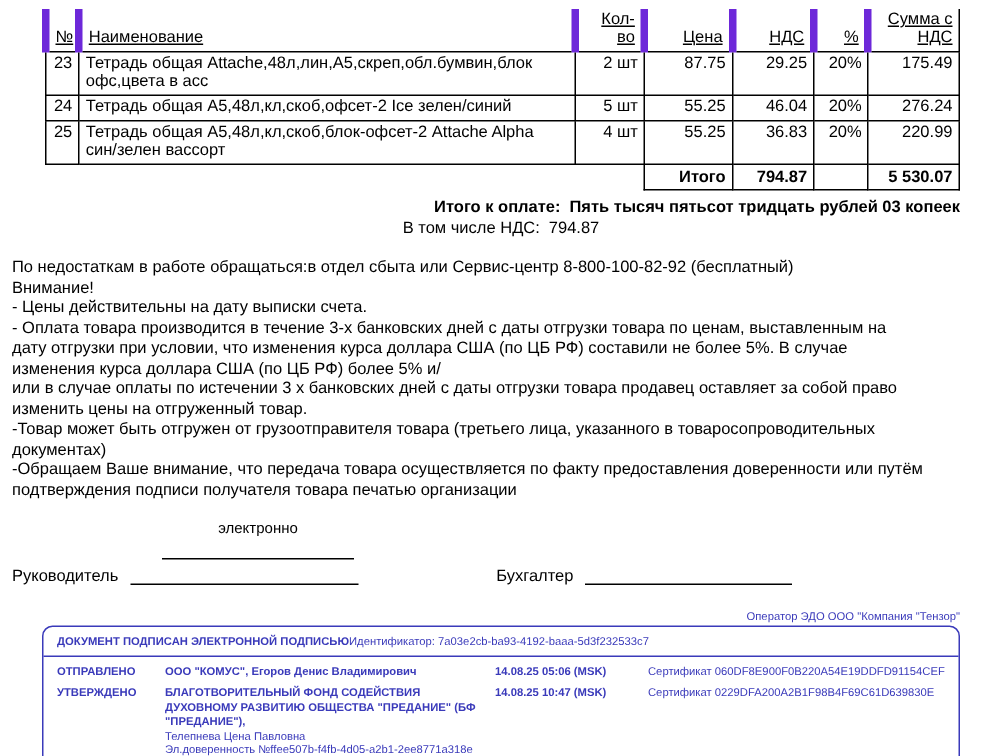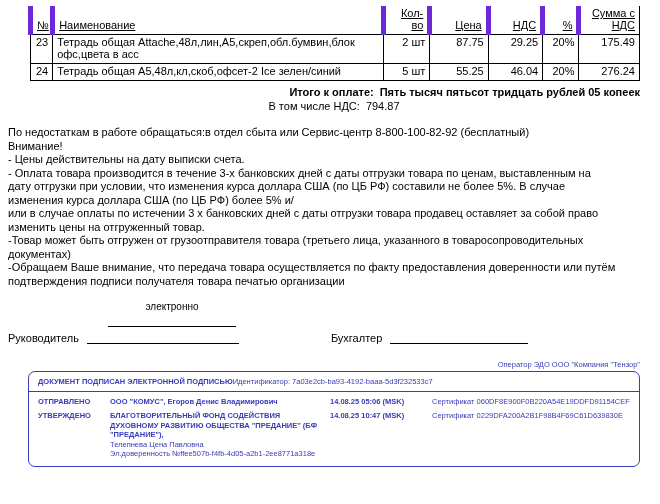--- a/index.html
+++ b/index.html
@@ -97,26 +97,42 @@
       </tr>
       <tr>
         <td class="r">24</td>
         <td>Тетрадь общая А5,48л,кл,скоб,офсет-2 Ice зелен/синий</td>
         <td class="r">5 шт</td>
         <td class="r">55.25</td>
         <td class="r">46.04</td>
         <td class="r">20%</td>
         <td class="r">276.24</td>
       </tr>
+      <tr>
+        <td class="r">25</td>
+        <td>Тетрадь общая А5,48л,кл,скоб,блок-офсет-2 Attache Alpha син/зелен вассорт</td>
+        <td class="r">4 шт</td>
+        <td class="r">55.25</td>
+        <td class="r">36.83</td>
+        <td class="r">20%</td>
+        <td class="r">220.99</td>
+      </tr>
+      <tr class="total">
+        <td class="nb" colspan="3"></td>
+        <td class="b r">Итого</td>
+        <td class="b r">794.87</td>
+        <td></td>
+        <td class="b r">5 530.07</td>
+      </tr>
     </tbody>
   </table>
 
   <div class="summary">
     <div class="line1">
-      <span>Итого к оплате:</span><span class="val">Пять тысяч пятьсот тридцать рублей 05 копеек</span>
+      <span>Итого к оплате:</span><span class="val">Пять тысяч пятьсот тридцать рублей 03 копеек</span>
     </div>
     <div class="line2">
       <span>В том числе НДС:</span><span class="val">794.87</span>
     </div>
   </div>
 
   <div class="notes">
     <div>По недостаткам в работе обращаться:в отдел сбыта или Сервис-центр 8-800-100-82-92 (бесплатный)</div>
     <div>Внимание!</div>
     <div>- Цены действительны на дату выписки счета.</div>

